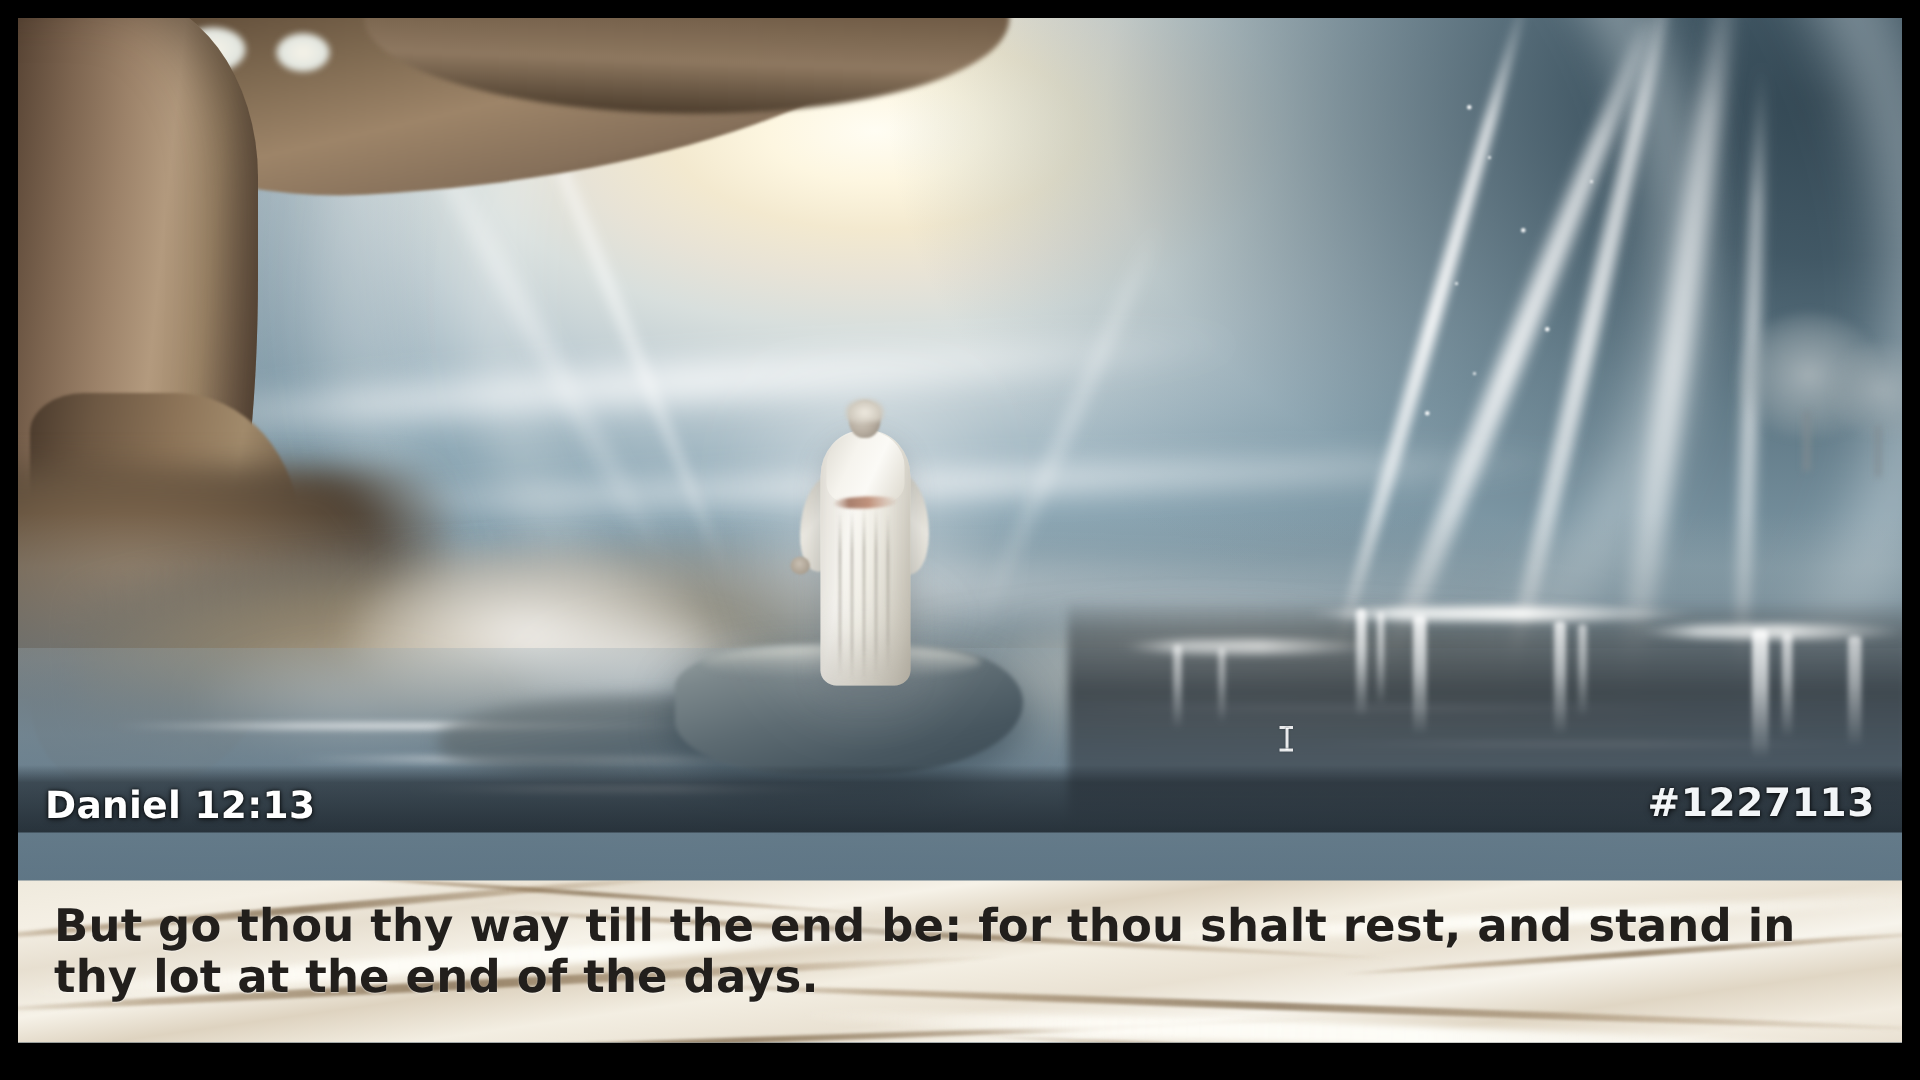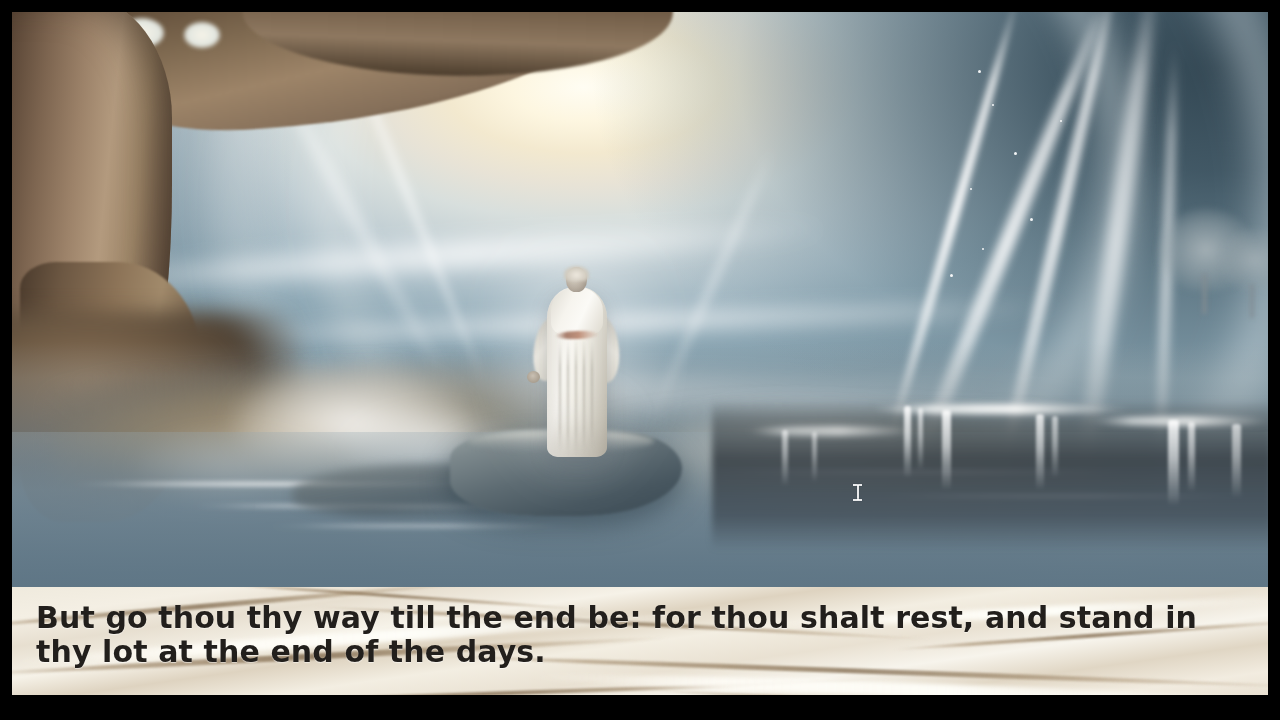--- a/index.html
+++ b/index.html
@@ -643,20 +643,24 @@
 
     <div class="mote" style="left:966px;top:58px;width:3px;height:3px;"></div>
     <div class="mote" style="left:980px;top:92px;width:2px;height:2px;"></div>
     <div class="mote" style="left:1002px;top:140px;width:3px;height:3px;"></div>
     <div class="mote" style="left:958px;top:176px;width:2px;height:2px;"></div>
     <div class="mote" style="left:1018px;top:206px;width:3px;height:3px;"></div>
     <div class="mote" style="left:970px;top:236px;width:2px;height:2px;"></div>
     <div class="mote" style="left:1048px;top:108px;width:2px;height:2px;"></div>
     <div class="mote" style="left:938px;top:262px;width:3px;height:3px;"></div>
 
+    <div class="ref-bar">
+      <span class="ref-left">Daniel 12:13</span>
+      <span class="ref-right">#1227113</span>
+    </div>
 
     <div class="caption-panel">
 
       <div class="marble-vein mv" style="left:-60px;top:16px;width:520px;height:5px;transform:rotate(-5deg);"></div>
       <div class="marble-vein mv" style="left:300px;top:34px;width:620px;height:4px;transform:rotate(3deg);"></div>
       <div class="marble-vein mv" style="left:-40px;top:66px;width:700px;height:6px;transform:rotate(-3deg);"></div>
       <div class="marble-vein mv" style="left:420px;top:82px;width:880px;height:5px;transform:rotate(2deg);"></div>
       <div class="marble-vein mv" style="left:120px;top:104px;width:760px;height:4px;transform:rotate(-2deg);"></div>
       <div class="marble-vein mv" style="left:640px;top:118px;width:660px;height:6px;transform:rotate(3deg);"></div>
       <div class="marble-vein mv" style="left:-20px;top:126px;width:560px;height:4px;transform:rotate(1deg);"></div>

